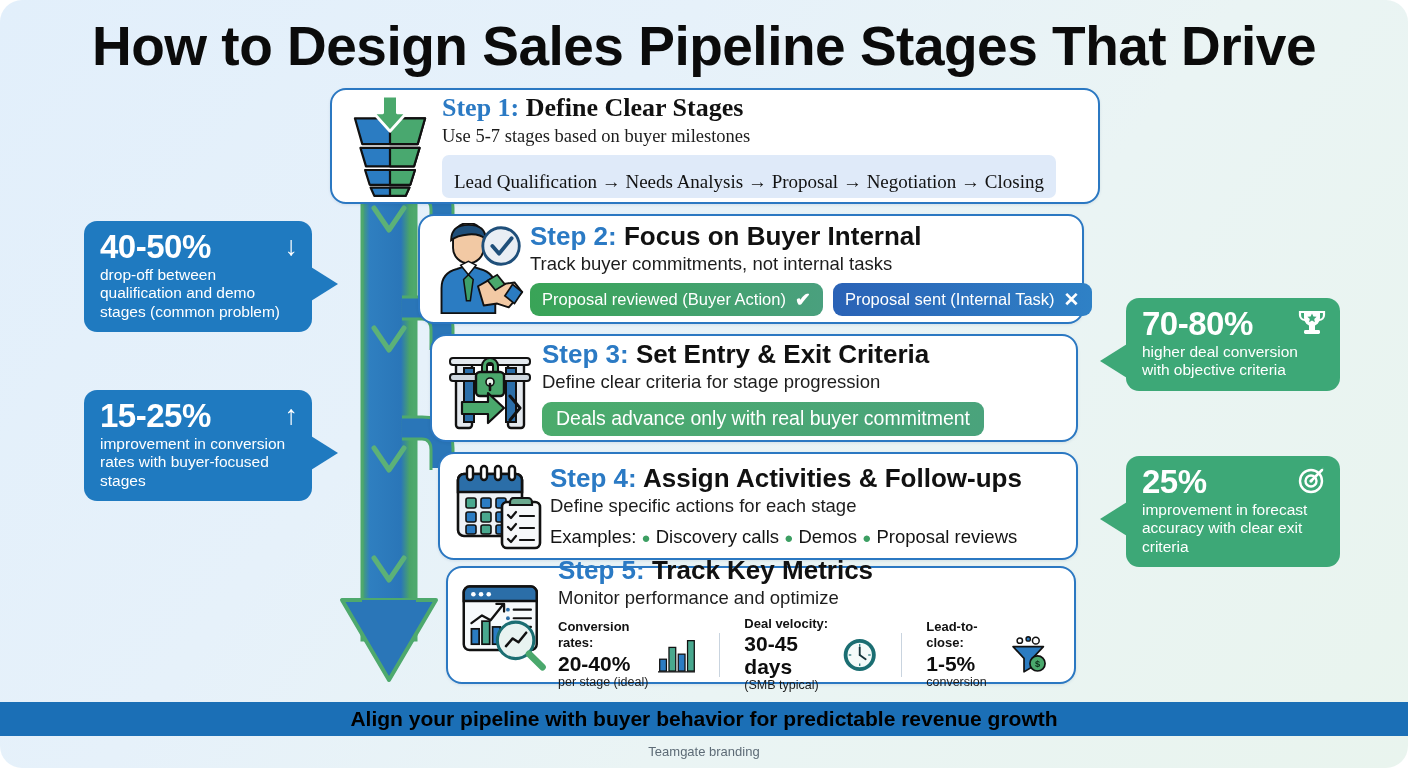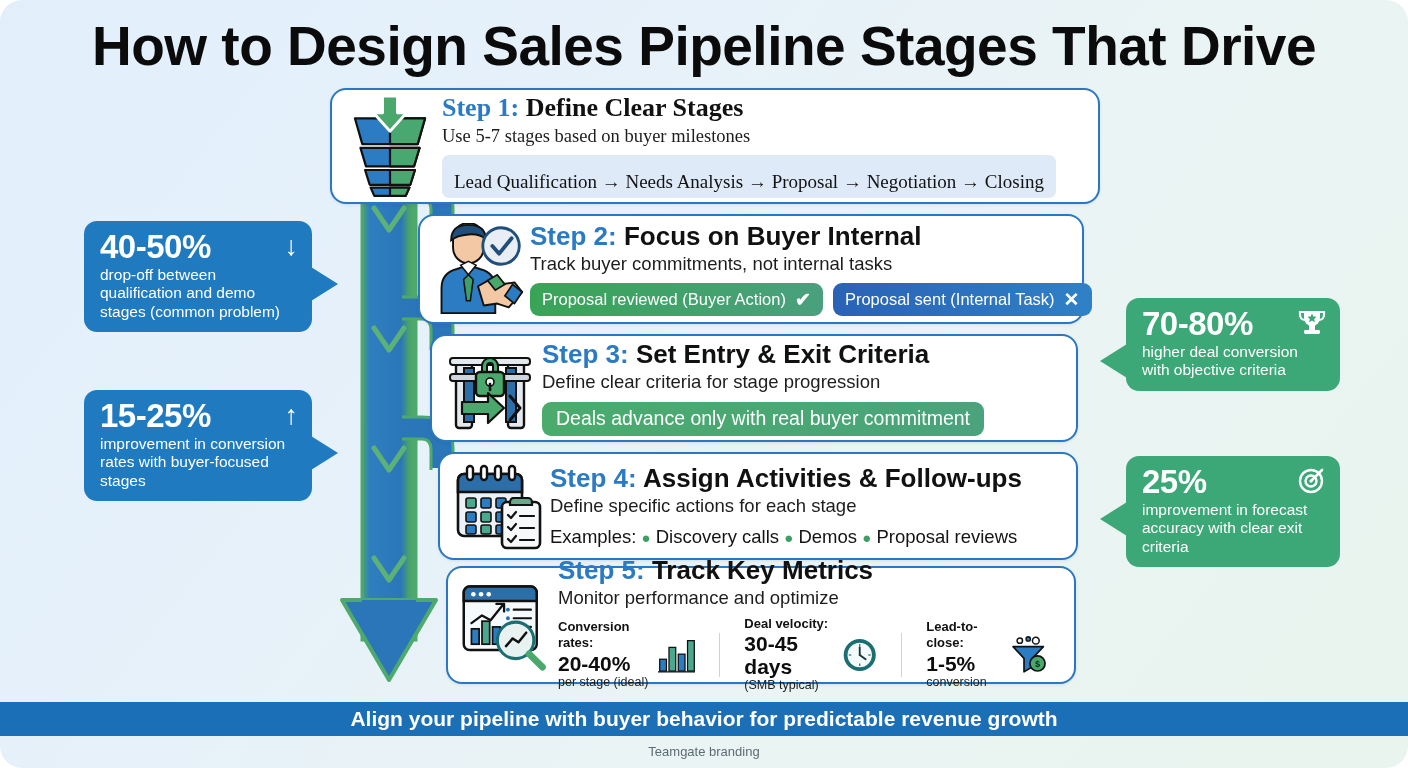--- a/index.html
+++ b/index.html
@@ -92,21 +92,21 @@
   .bubble .gl { font-size:27px; line-height:1; }
   .b-blue  { background:#1f7ac0; }
   .b-green { background:#3da877; }
   .tail { position:absolute; width:0; height:0; }
   .tail-r { right:-26px; top:46px; border-top:17px solid transparent; border-bottom:17px solid transparent; border-left:27px solid #1f7ac0; }
   .tail-l { left:-26px; top:46px; border-top:17px solid transparent; border-bottom:17px solid transparent; border-right:27px solid #3da877; }
 
   
   #banner {
     position:absolute; left:0; top:702px; width:1408px; height:34px;
-    background:#1b6fb6; color:#ffffff;
+    background:#1b6fb6; color:#000000;
     display:flex; align-items:center; justify-content:center;
     font-size:21px; font-weight:bold;
   }
   #brand {
     position:absolute; left:0; top:744px; width:1408px;
     text-align:center; font-size:13px; color:#5d6b76;
   }
 </style>
 </head>
 <body>

